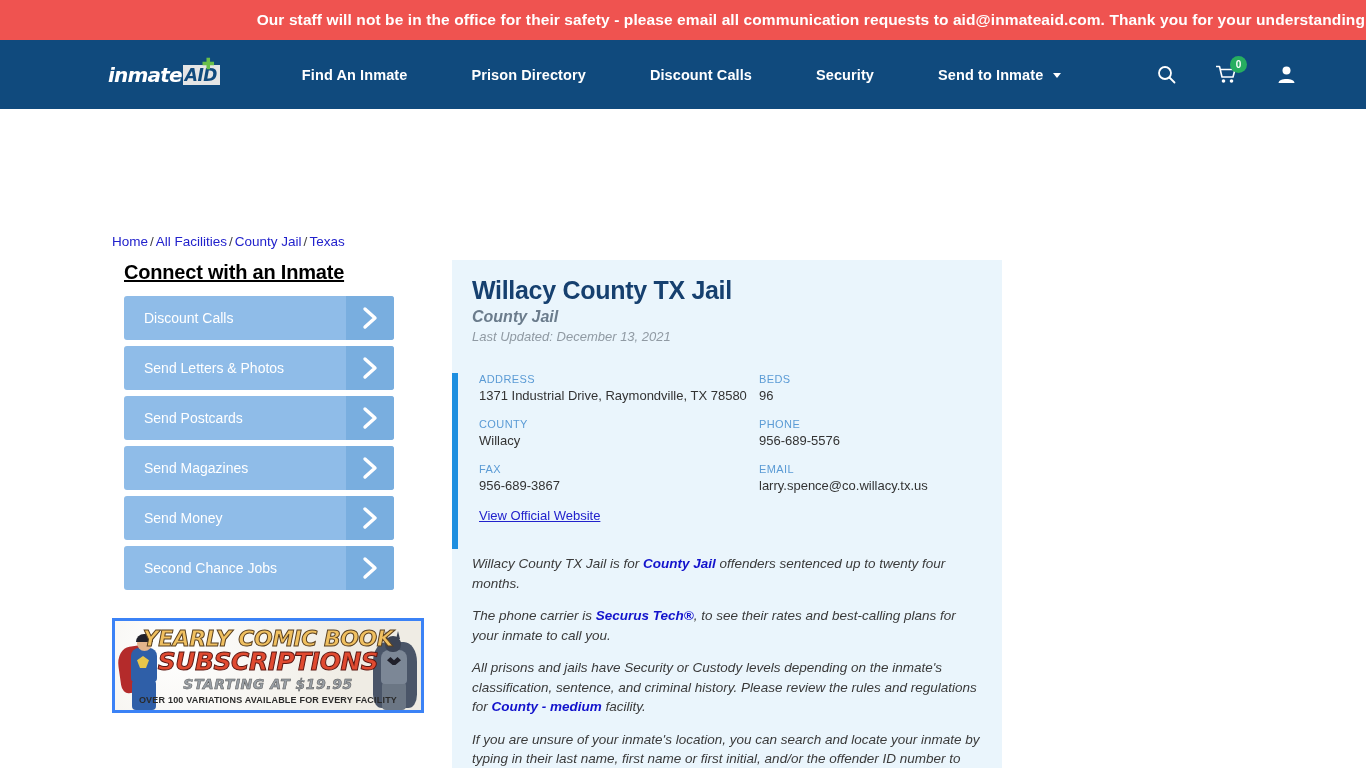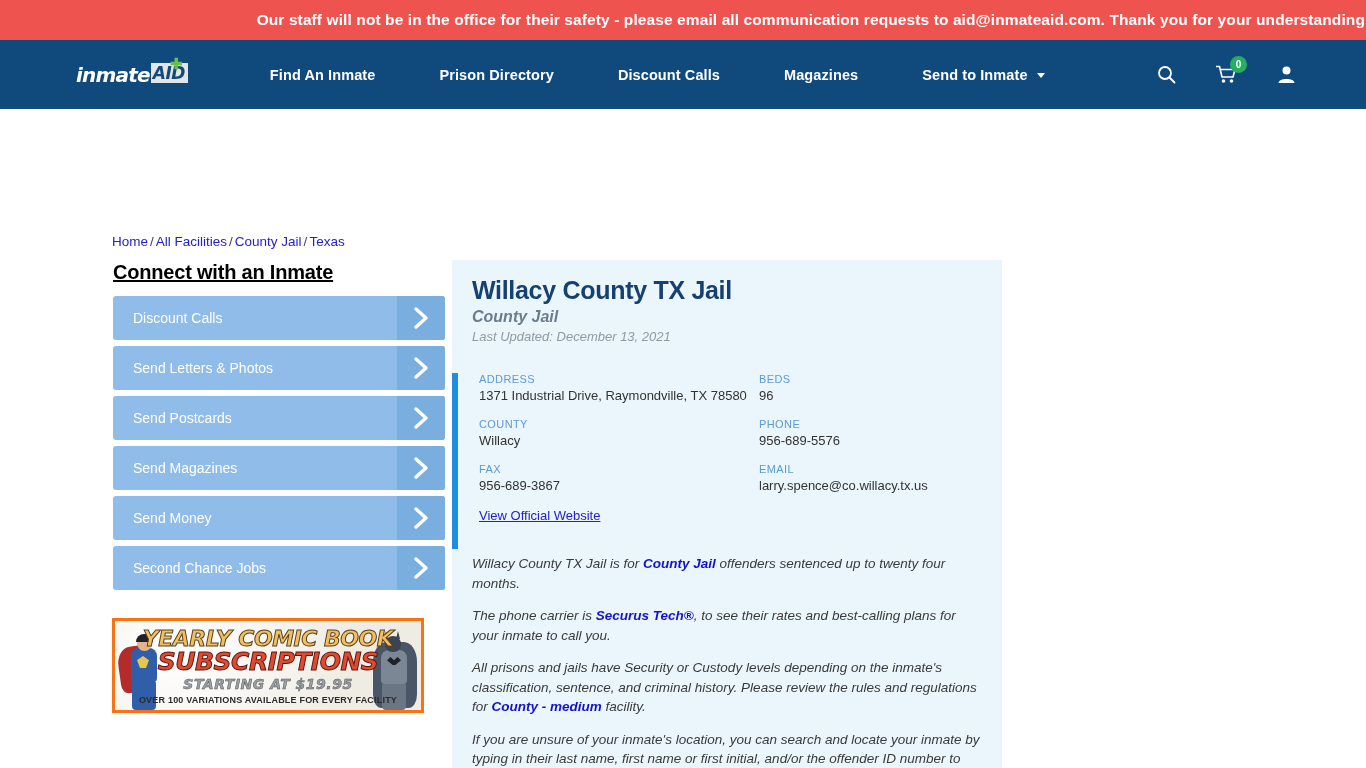--- a/index.html
+++ b/index.html
@@ -32,23 +32,23 @@
   
   #navbar {
     height: 69px;
     background: #0f4c81;
     background: #104a7d;
     display: flex;
     align-items: center;
     position: relative;
   }
   #logo {
-    margin-left: 76px;
-    display: flex;
-    align-items: flex-start;
+    margin-left: 108px;
+    display: flex;
+    align-items: center;
     height: 24px;
     position: relative;
   }
   #logo .logo-word {
     color: #ffffff;
     font-size: 20px;
     font-weight: bold;
     font-style: italic;
     letter-spacing: -0.8px;
     font-family: "DejaVu Sans", sans-serif;
@@ -126,21 +126,21 @@
     font-size: 13.5px;
     color: #555;
   }
   #breadcrumb a {
     color: #2222cc;
     text-decoration: none;
   }
   #breadcrumb .sep { color: #444; padding: 0 2px; }
 
   
-  #sidebar { position: absolute; left: 113px; top: 152px; width: 332px; }
+  #sidebar { position: absolute; left: 124px; top: 152px; width: 270px; }
   #sidebar h2 {
     margin: 0 0 12px 0;
     font-size: 20px;
     font-weight: bold;
     color: #000000;
     text-decoration: underline;
     letter-spacing: -0.2px;
   }
   .side-btn {
     height: 44px;
@@ -168,21 +168,21 @@
     justify-content: center;
   }
   .side-btn .chev svg { display: block; }
 
   
   #ad-banner {
     position: absolute;
     left: 112px; top: 509px;
     width: 312px; height: 95px;
     background: #f2f0ea;
-    border: 3px solid #f97316;
+    border: 3px solid #3b82f6;
     overflow: hidden;
   }
   #ad-banner .ad-inner {
     position: absolute; inset: 0;
     background:
       radial-gradient(circle at 20% 30%, #ffffff 0%, #efece4 70%);
   }
   .ad-title1 {
     position: absolute; top: 5px; left: 0; right: 0;
     text-align: center;
@@ -403,21 +403,21 @@
     <div class="nav-item">
       <span>Find An Inmate</span>
     </div>
     <div class="nav-item">
       <span>Prison Directory</span>
     </div>
     <div class="nav-item">
       <span>Discount Calls</span>
     </div>
     <div class="nav-item">
-      <span>Magazines</span>
+      <span>Security</span>
     </div>
     <div class="nav-item">
       <span>Send to Inmate</span>
       <span class="caret"></span>
     </div>
   </div>
 
   <div class="nav-icons">
     <div class="nav-icon">
       <svg width="19" height="19" viewBox="0 0 19 19">

